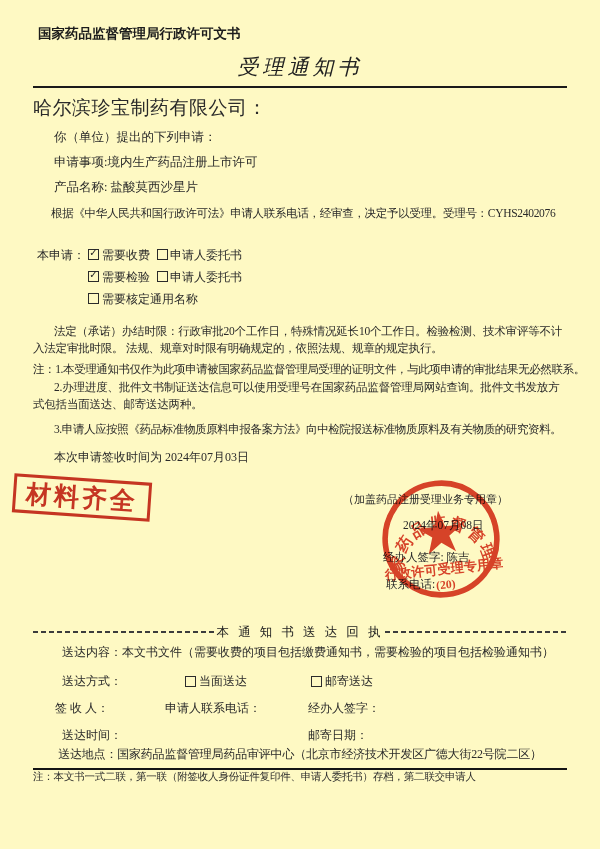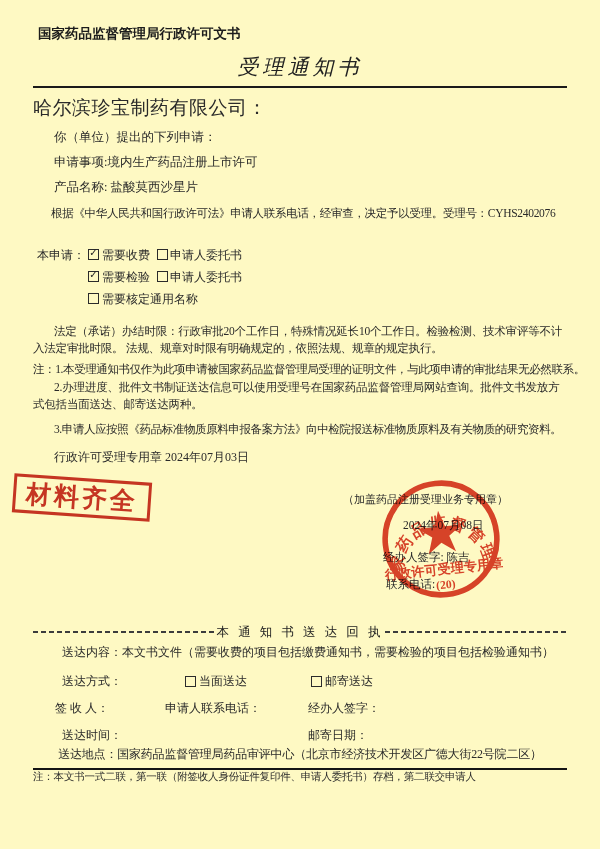--- a/index.html
+++ b/index.html
@@ -116,21 +116,21 @@
       </span>
     <span style="left:69px;top:44px;">需要核定通用名称</span>
   </div>
 
   <div class="para">法定（承诺）办结时限：行政审批20个工作日，特殊情况延长10个工作日。检验检测、技术审评等不计入法定审批时限。 法规、规章对时限有明确规定的，依照法规、规章的规定执行。</div>
 
   <div class="note1">注：1.本受理通知书仅作为此项申请被国家药品监督管理局受理的证明文件，与此项申请的审批结果无必然联系。</div>
   <div class="note2">2.办理进度、批件文书制证送达信息可以使用受理号在国家药品监督管理局网站查询。批件文书发放方式包括当面送达、邮寄送达两种。</div>
   <div class="note3">3.申请人应按照《药品标准物质原料申报备案方法》向中检院报送标准物质原料及有关物质的研究资料。</div>
 
-  <div class="signtime">行政许可受理专用章 2024年07月03日</div>
+  <div class="signtime">本次申请签收时间为 2024年07月03日</div>
 
   <div class="stamp-sec">
     <div class="mat-stamp">材料齐全</div>
 
     <div class="seal-note">（加盖药品注册受理业务专用章）</div>
     <div class="seal-date">2024年07月08日</div>
     <div class="seal-handler">经办人签字: 陈吉</div>
     <div class="seal-phone">联系电话:</div>
 
     <svg class="seal-svg" viewBox="0 0 130 130">

